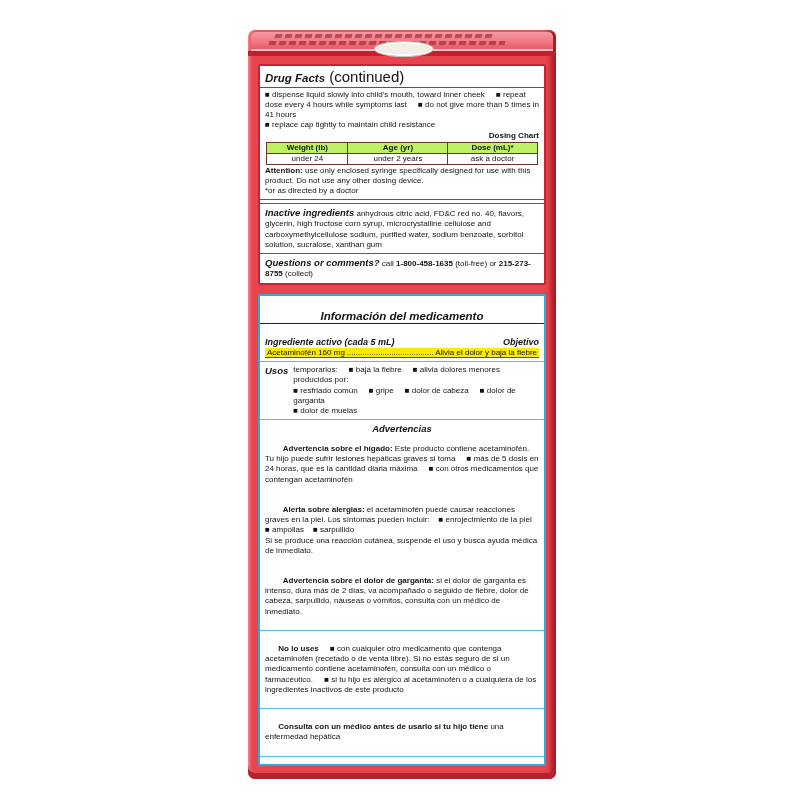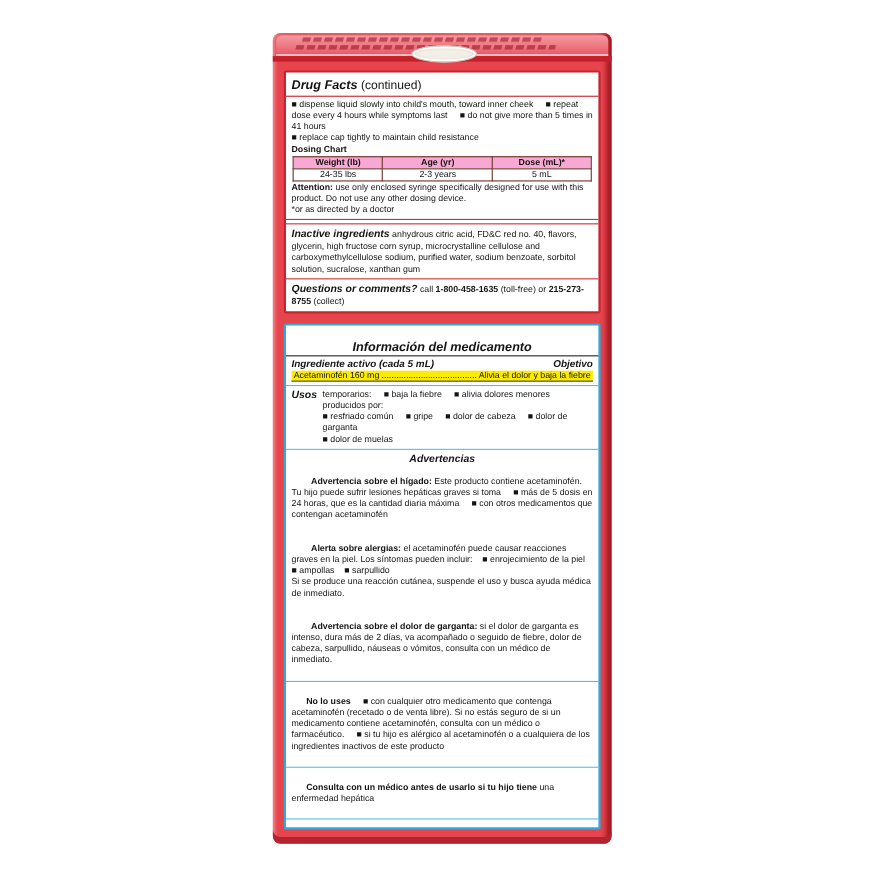--- a/index.html
+++ b/index.html
@@ -37,33 +37,33 @@
   .es-box {
     margin:9px 10px 0; background:#fff; border:2.5px solid #2da9da; border-radius:2px;
     padding:2px 5px 4px; position:relative;
   }
   .t { font-size:8px; line-height:1.27; margin:0; color:#141414; }
   .pre { white-space:pre-wrap; }
   .b { font-weight:700; }
   .bi { font-weight:700; font-style:italic;text-align:center; }
   .big { font-size:11.5px; }
   .big2 { font-size:9.5px; }
-  .reg { font-size:11px; font-weight:400; font-style:normal; }
-  .center { text-align:left; }
+  .reg { font-size:15px; font-weight:400; font-style:normal; }
+  .center { text-align:right; }
   .df-title { border-bottom:1.6px solid #c8242f; margin:0 -5px 2px; padding:0 5px 1px; }
   .rdiv { border-top:1.7px solid #cf2a35; margin:3px -5px; height:0; }
   .bdiv { border-top:1.6px solid #56bde4; margin:3px -5px; height:0; }
   table.dosing { width:99%; margin:1px auto; border-collapse:collapse; }
   table.dosing th, table.dosing td {
     border:1px solid #69332c; font-size:8px; text-align:center; padding:0.5px 2px;
   }
-  table.dosing th { background:#f9a8d4; font-weight:700; }
+  table.dosing th { background:#bef264; font-weight:700; }
   table.dosing col.c1 { width:30%; } table.dosing col.c2 { width:37%; } table.dosing col.c3 { width:33%; }
   .es-header { font-size:11.5px; border-bottom:1.5px solid #222; margin:12px -5px 1px; padding:0 5px 1px; }
-  .active-row { display:flex; justify-content:space-between; font-size:9px; padding:1px 0 1px; }
+  .active-row { display:flex; justify-content:space-between; font-size:9px; padding:12px 0 1px; }
   .highlight { display:flex; align-items:flex-end; background:#fcea00; font-size:8px;
     border-bottom:1.2px solid #4a4a4a; padding:0 2px; }
   .highlight .dots { flex:1; overflow:hidden; white-space:nowrap; margin:0 2px; }
   .hang { display:flex; gap:5px; }
   .hang .lead { flex:none; }
   .hang-body { white-space:pre-wrap; font-size:8px; line-height:1.27; }
   p { margin:0 0 1px; }
 </style>
 </head>
 <body>
@@ -92,23 +92,23 @@
         </colgroup>
       <thead>
         <tr>
           <th>Weight (lb)</th>
           <th>Age (yr)</th>
           <th>Dose (mL)*</th>
         </tr>
       </thead>
       <tbody>
         <tr>
-          <td>24-35 lbs</td>
-          <td>2-3 years</td>
-          <td>5 mL</td>
+          <td>under 24</td>
+          <td>under 2 years</td>
+          <td>ask a doctor</td>
         </tr>
       </tbody>
     </table>
     <p class="t">
       <span class="b">Attention:</span><span> use only enclosed syringe specifically designed for use with this product. Do not use any other dosing device.</span>
     </p>
     <p class="t">*or as directed by a doctor</p>
     <div class="rdiv"></div>
     <div class="rdiv"></div>
     <p class="t">

